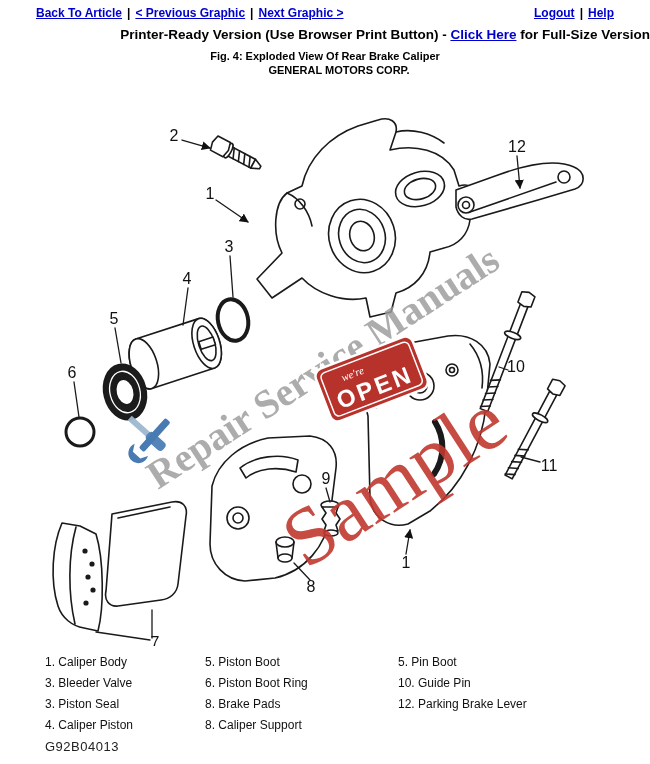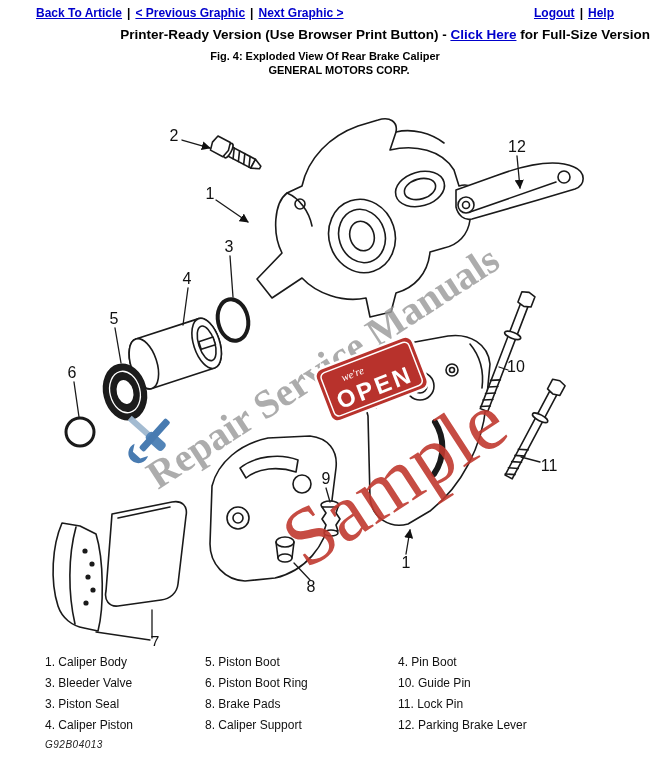--- a/index.html
+++ b/index.html
@@ -36,21 +36,21 @@
     position:absolute; top:652px; left:45px; right:10px;
     display:flex;
     font-size:12px; color:#111;
   }
   .legend-col-1 { width:160px; }
   .legend-col-2 { width:193px; }
   .legend-col-3 { flex:1; }
   .legend-item { line-height:21px; white-space:nowrap; }
   .footer-code {
     position:absolute; top:739px; left:45px;
-    font-size:10px; color:#222; letter-spacing:0.5px;font-style:italic;
+    font-size:13px; color:#222; letter-spacing:0.5px;
   }
 </style>
 </head>
 <body>
 
 <div class="topnav">
   <div class="nav-group">
     <a class="link">Back To Article</a><span class="sep">|</span><a class="link">&lt; Previous Graphic</a><span class="sep">|</span><a class="link">Next Graphic &gt;</a>
   </div>
   <div class="nav-group">
@@ -247,20 +247,19 @@
     <div class="legend-item">3. Piston Seal</div>
     <div class="legend-item">4. Caliper Piston</div>
   </div>
   <div class="legend-col-2">
     <div class="legend-item">5. Piston Boot</div>
     <div class="legend-item">6. Piston Boot Ring</div>
     <div class="legend-item">8. Brake Pads</div>
     <div class="legend-item">8. Caliper Support</div>
   </div>
   <div class="legend-col-3">
-    <div class="legend-item">4. Pin Boot</div>
+    <div class="legend-item">5. Pin Boot</div>
     <div class="legend-item">10. Guide Pin</div>
-    <div class="legend-item">11. Lock Pin</div>
     <div class="legend-item">12. Parking Brake Lever</div>
   </div>
 </div>
 
 <div class="footer-code">G92B04013</div>
 
 </body></html>

